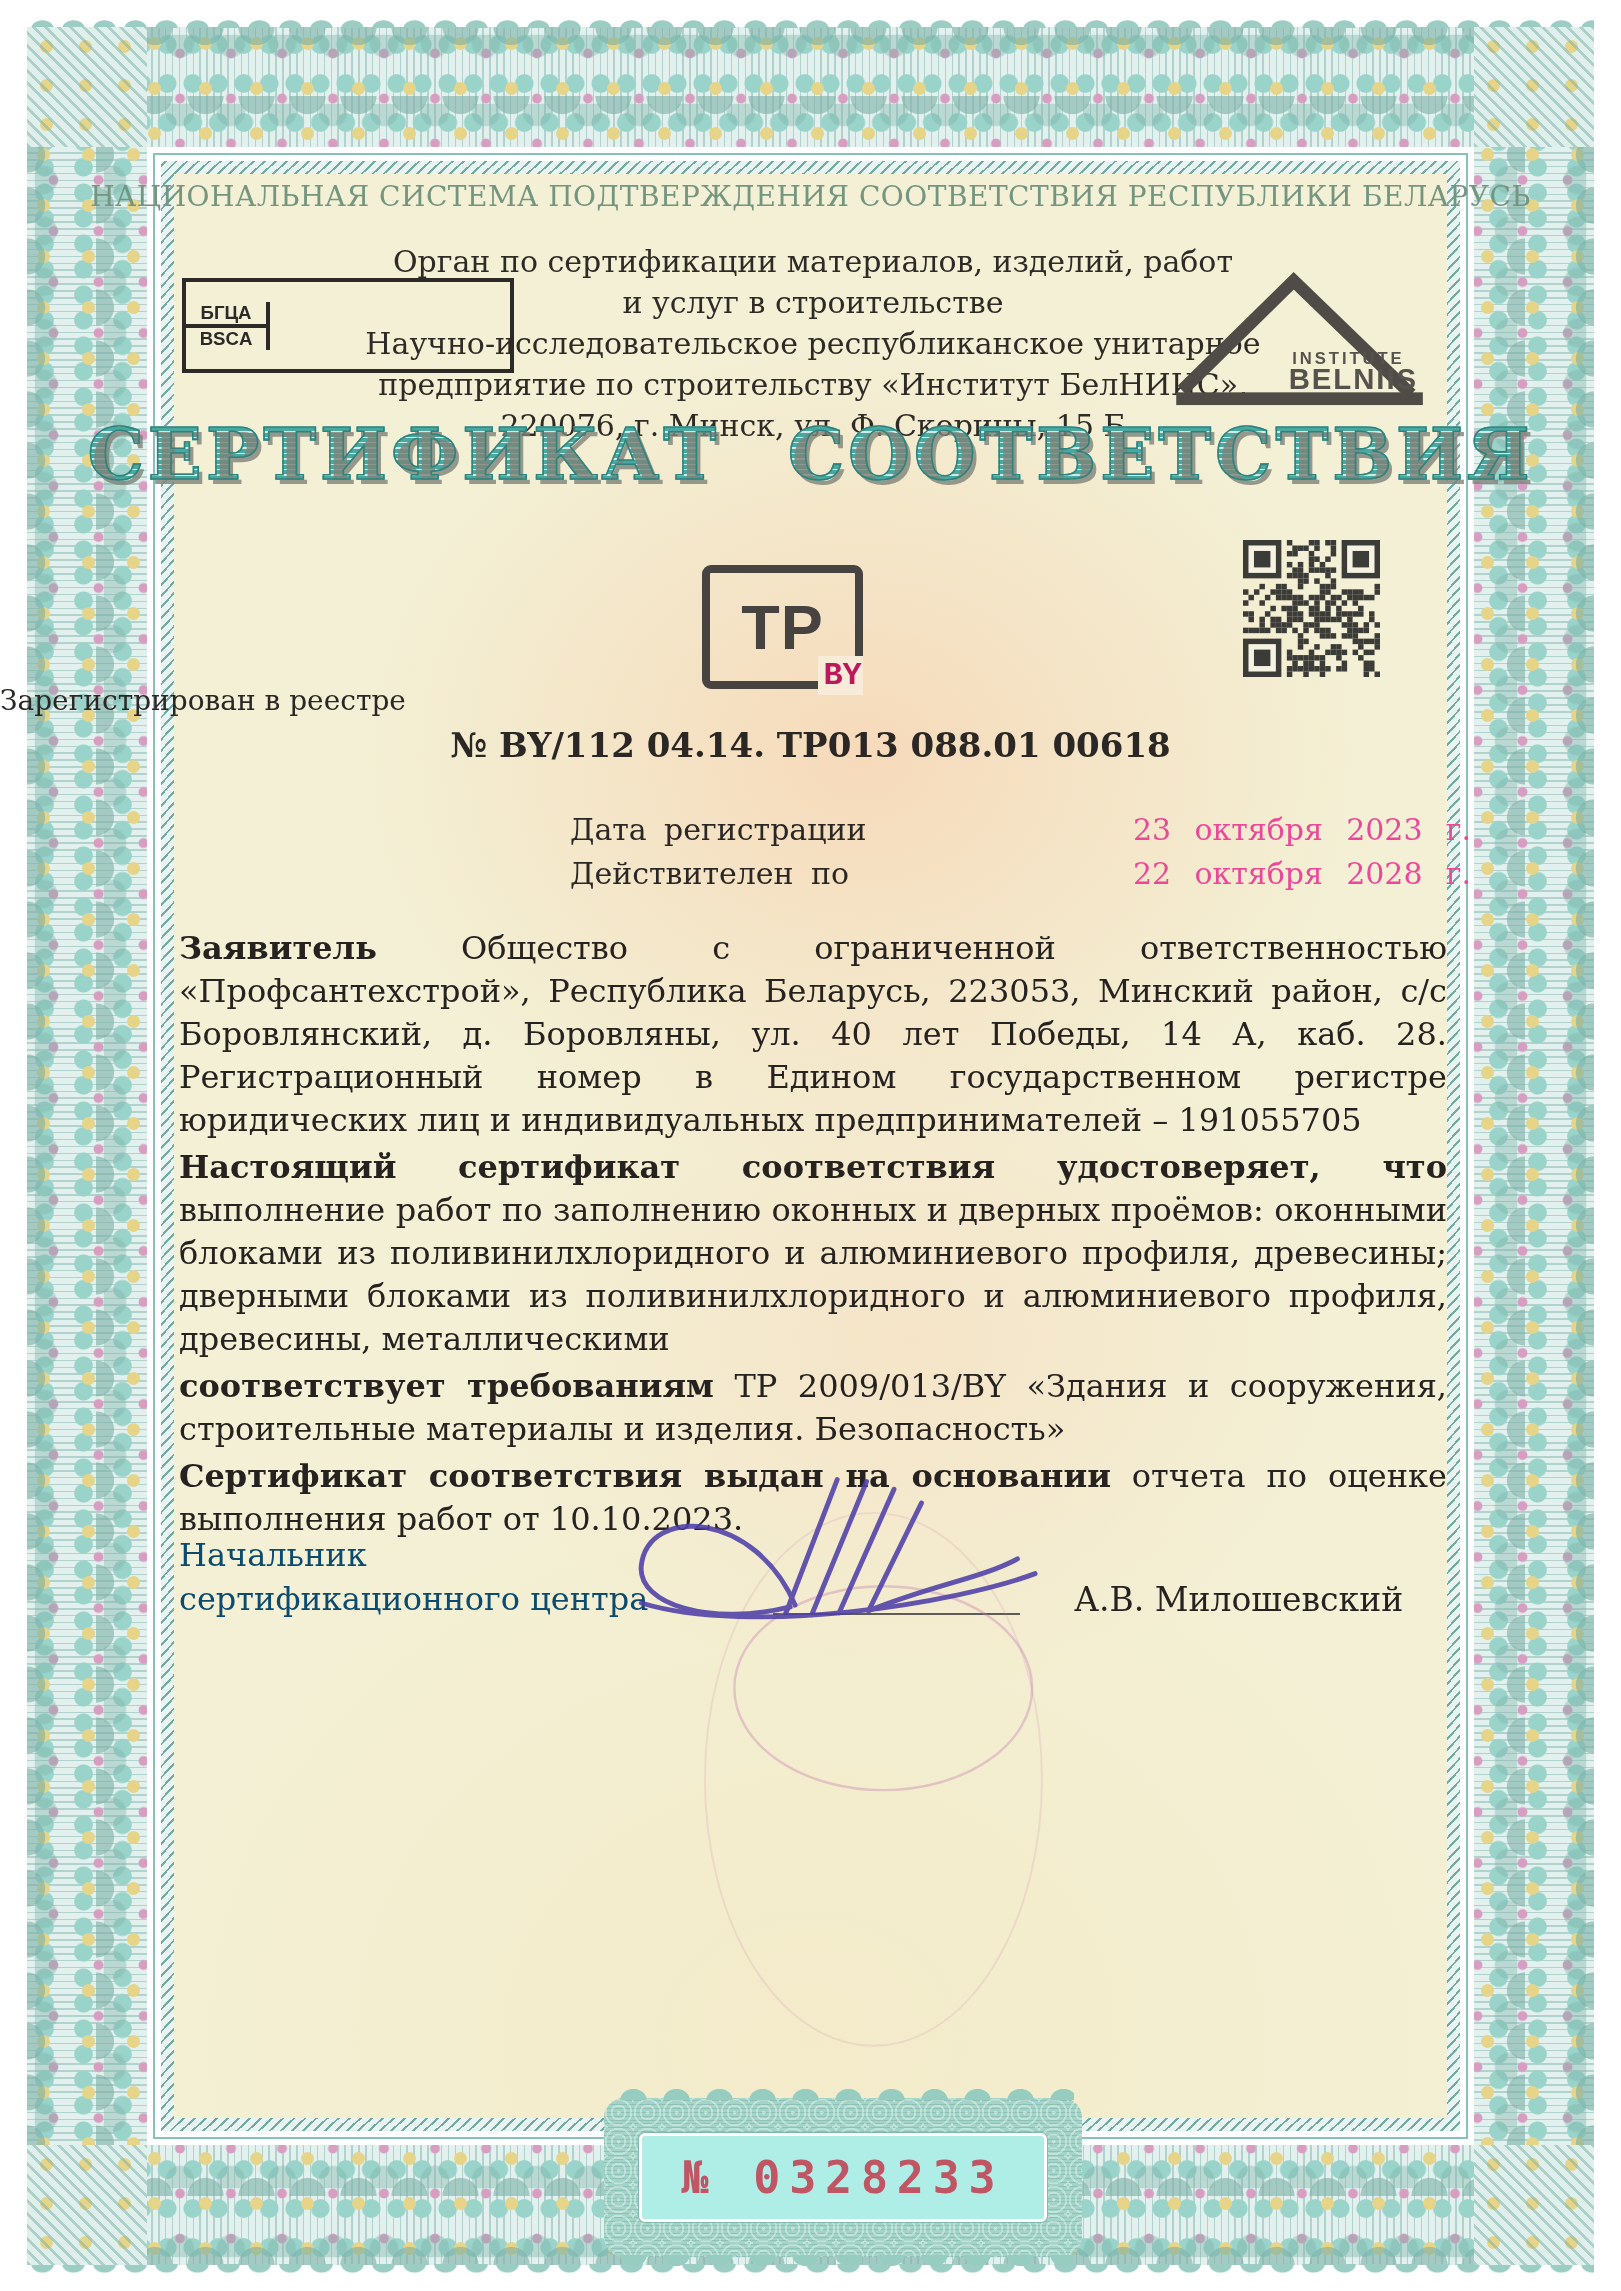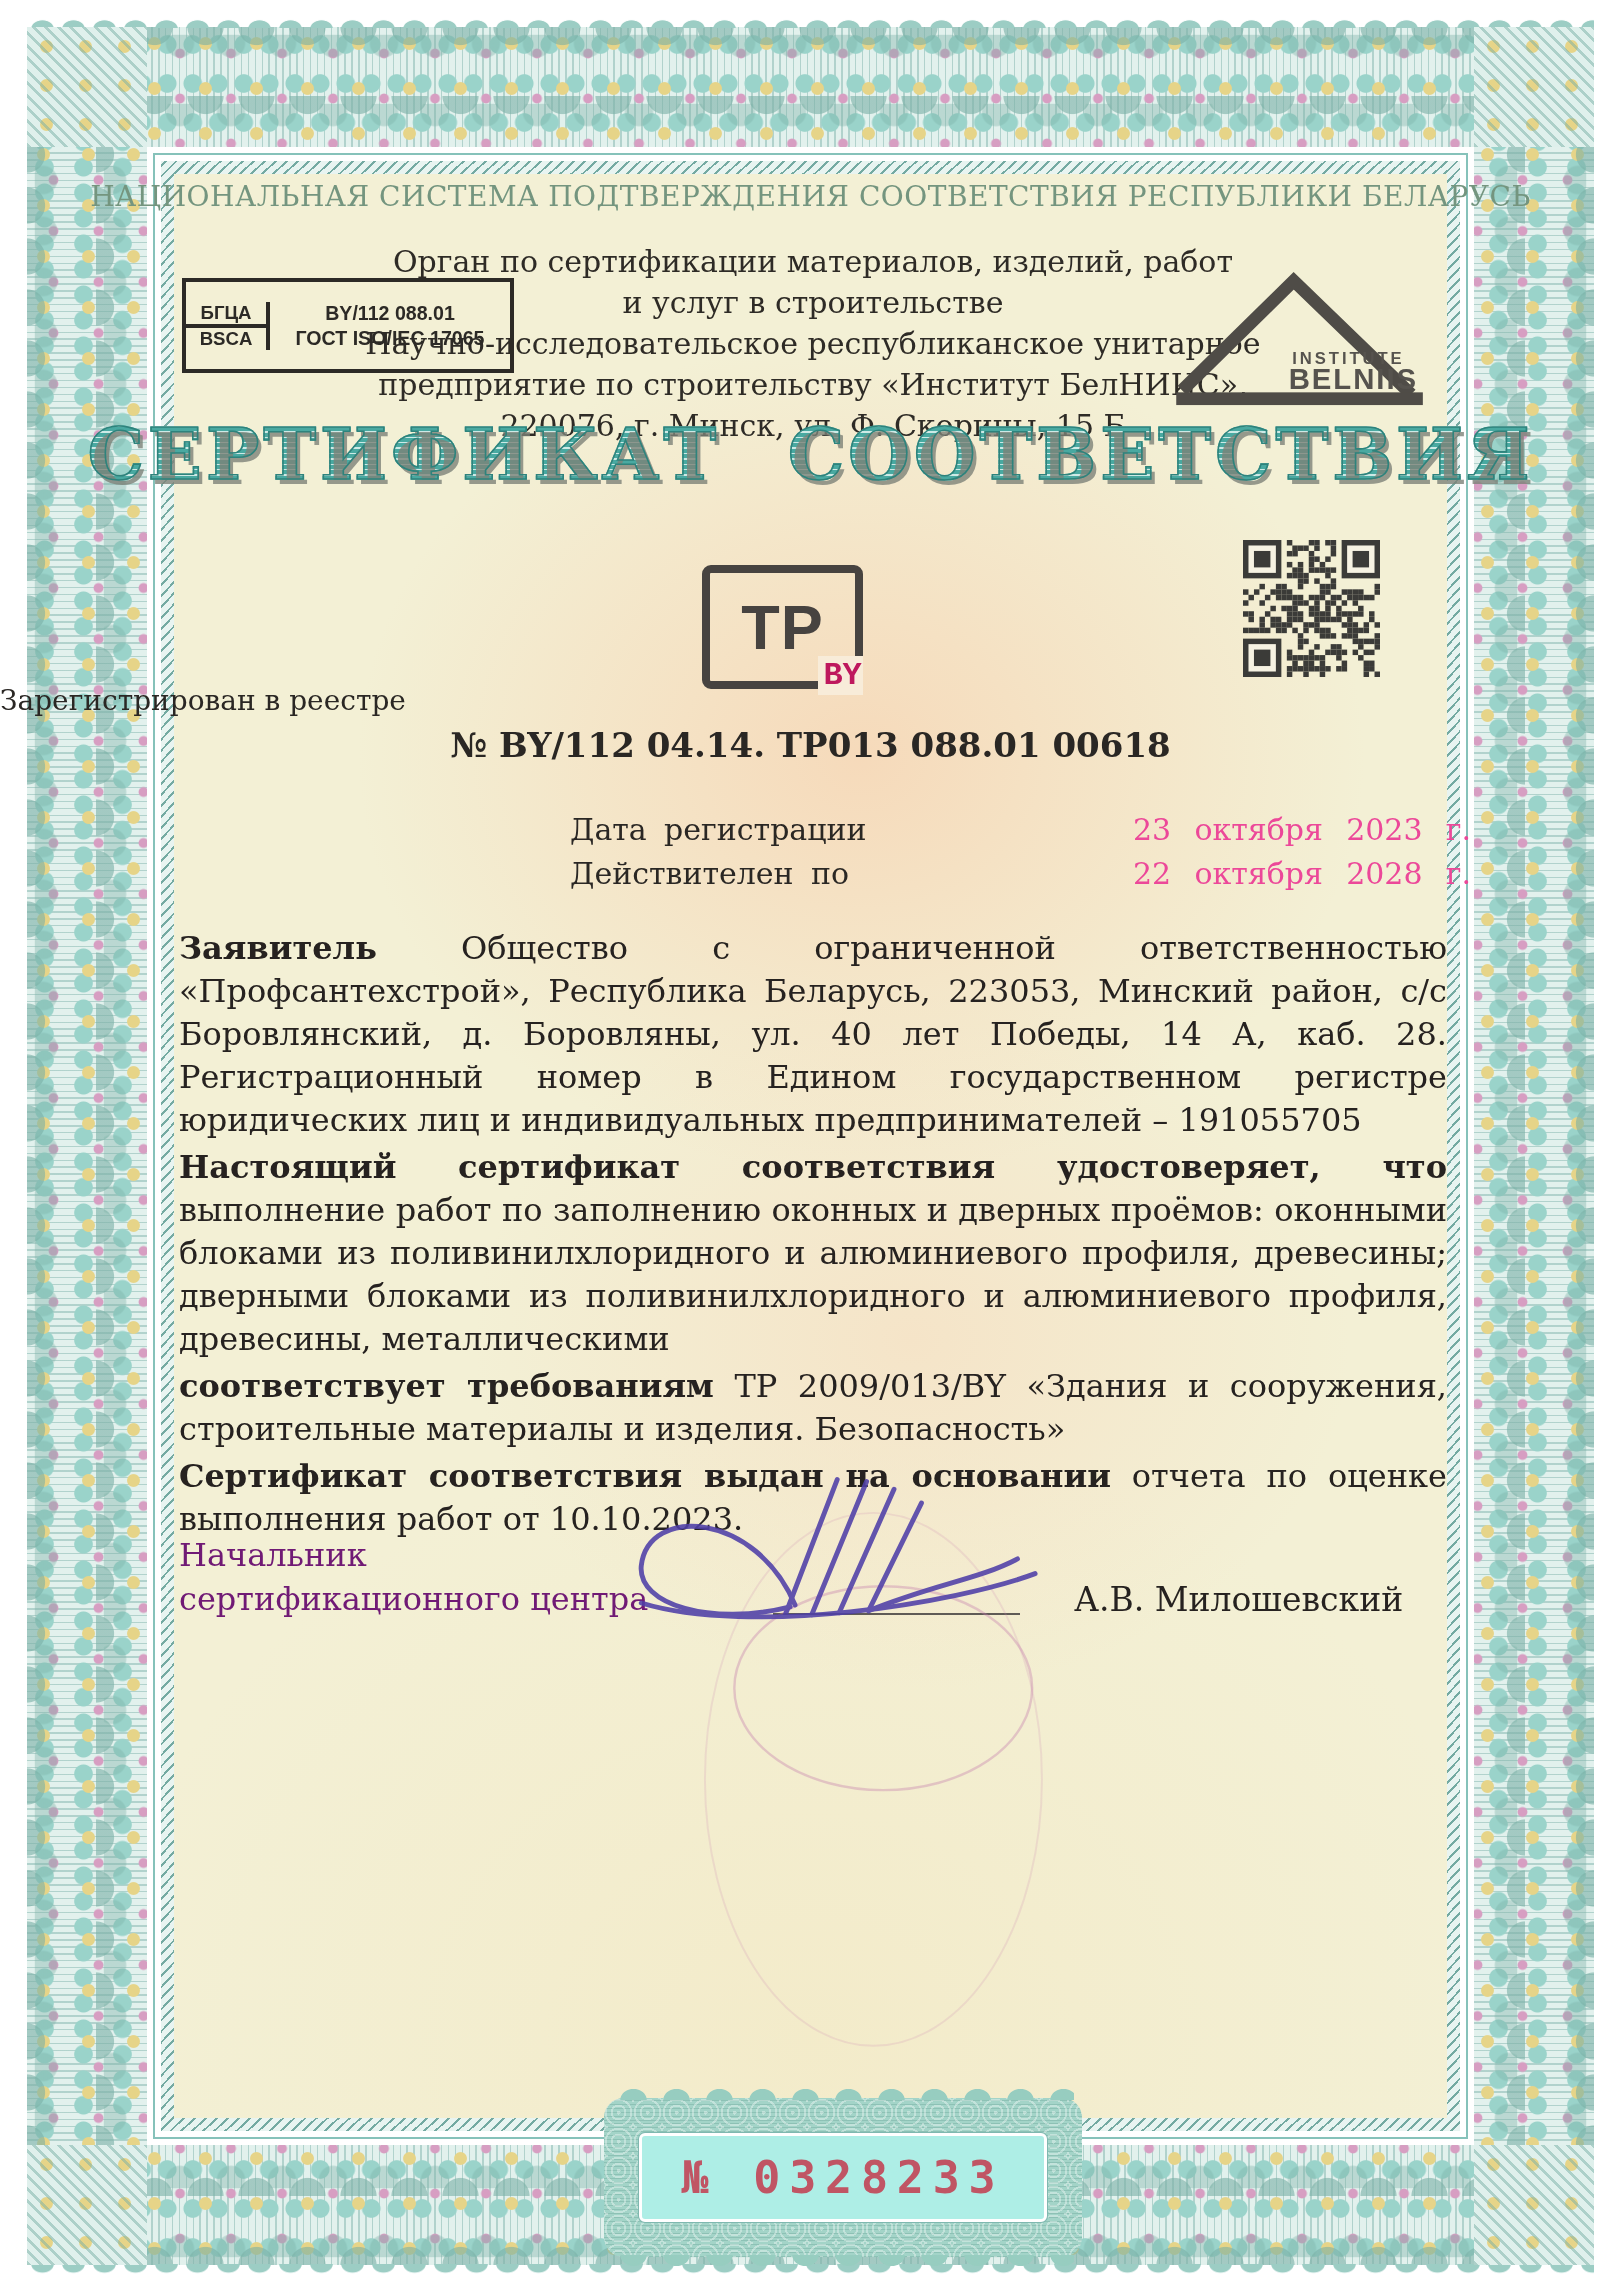--- a/index.html
+++ b/index.html
@@ -94,21 +94,21 @@
   .registry-number{left:0;right:0;top:725px;text-align:center;font-size:34px;font-weight:bold;color:#2a2724;}
 
   .date-label{position:absolute;left:570px;font-size:30px;color:#2a2724;word-spacing:7.8px;}
   .date-value{position:absolute;left:1133px;font-size:30px;color:#ec4899;word-spacing:13.7px;}
 
   .cert-body{left:179px;top:927px;width:1268px;z-index:4;}
   .cert-para{margin:0;text-align:justify;text-align-last:left;font-size:32px;line-height:43px;color:#262220;}
   .cert-para + .cert-para{margin-top:3.9px;}
   .cert-para b{font-weight:bold;}
 
-  .sig-role{left:179px;top:1533px;font-size:32px;line-height:44px;color:#701a75;}
+  .sig-role{left:179px;top:1533px;font-size:32px;line-height:44px;color:#0c4a6e;}
   .sig-line{left:773px;top:1613px;width:247px;height:2px;background:#5f5b56;z-index:5;}
   .sig-name{left:1074px;top:1580px;font-size:33px;color:#262220;}
   .ink-stamp-svg{left:545px;top:1458px;width:555px;height:627px;z-index:5;pointer-events:none;}
 
   
   .badge{left:604px;top:2098px;width:478px;height:159px;z-index:6;border-radius:19.6px;
     background-color:#a3d4c8;
     background-image:
       repeating-radial-gradient(circle at 50% 50%, rgba(255,255,255,.35) 0 2px, rgba(255,255,255,0) 2px 5.9px),
       repeating-linear-gradient(0deg, rgba(90,150,138,.30) 0 1px, transparent 1px 3.9px);
@@ -149,24 +149,20 @@
     <div>и услуг в строительстве</div>
     <div>Научно-исследовательское республиканское унитарное</div>
     <div>предприятие по строительству «Институт БелНИИС»,</div>
     <div>220076, г. Минск, ул. Ф. Скорины, 15 Б</div>
   </div>
 
   <div class="abs acc-box">
     <div class="acc-left">
       <div class="acc-cell">БГЦА</div>
       <div class="acc-cell">BSCA</div>
-    </div>
-    <div class="acc-right">
-      <div>BY/112 088.01</div>
-      <div>ГОСТ ISO/IEC 17065</div>
     </div>
   </div>
 
   <svg class="abs belniis" viewBox="0 0 260 140">
     <path d="M8 122 L122 10 L242 126" fill="none" stroke="#4f4c47" stroke-width="13"></path>
     <rect x="2" y="124" width="252" height="13" fill="#4f4c47"></rect>
     <text x="178" y="95" text-anchor="middle" font-family="Liberation Sans, sans-serif" font-weight="bold" font-size="17" letter-spacing="3" fill="#56534e">INSTITUTE</text>
     <text x="183" y="121" text-anchor="middle" font-family="Liberation Sans, sans-serif" font-weight="bold" font-size="30" letter-spacing="2" fill="#56534e">BELNIIS</text>
   </svg>
 

